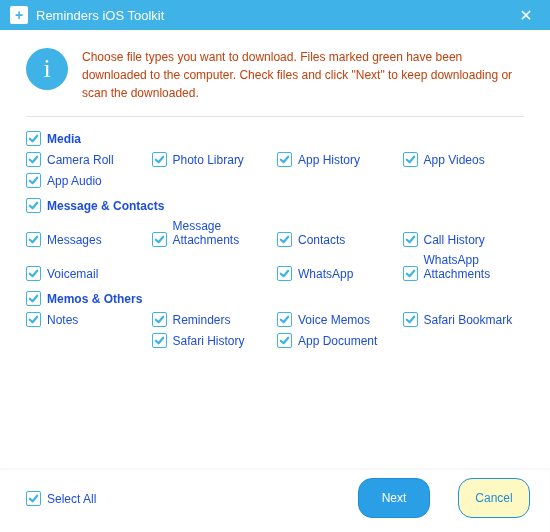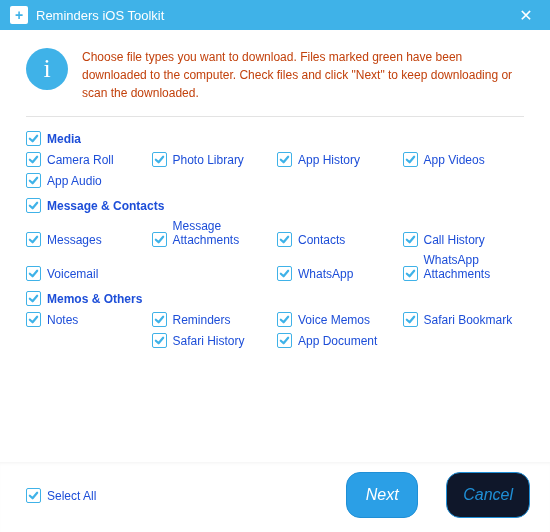--- a/index.html
+++ b/index.html
@@ -126,33 +126,32 @@
     display: flex;
     align-items: center;
     padding: 10px 20px 14px 26px;
     gap: 28px;
     box-shadow: inset 0 3px 4px -3px rgba(0,0,0,0.08);
   }
   .footer .chk { font-size: 12px; }
   .spacer { flex: 1; }
   .btn {
     min-width: 72px;
-    height: 46px;
+    height: 40px;
     border-radius: 14px;
     border: 1.5px solid #1f8fd6;
     display: flex;
     align-items: center;
     justify-content: center;
-    font-size: 16px;
+    font-size: 12px;
     cursor: pointer;
     padding: 0 16px;
-    font-style: italic;
   }
   .btn-primary { background: #2b9fe6; color: #fff; }
-  .btn-secondary { background: #0f172a; color: #1f8fd6; text-align: center; }
+  .btn-secondary { background: #fef9c3; color: #1f8fd6; text-align: center; }
 </style>
 </head>
 <body>
 
 <div class="window">
 
   <div class="titlebar">
     <div class="app-icon">+</div>
     <div class="titlebar-title">Reminders iOS Toolkit</div>
     <div class="close-btn">✕</div>

